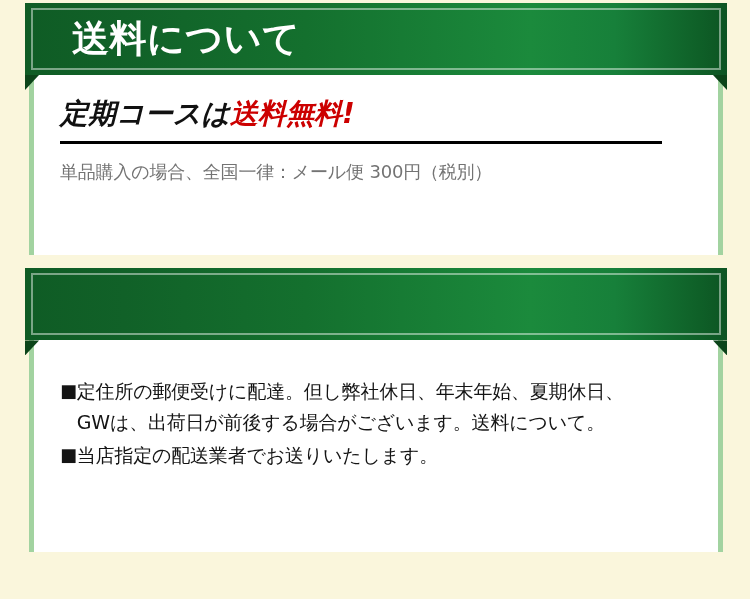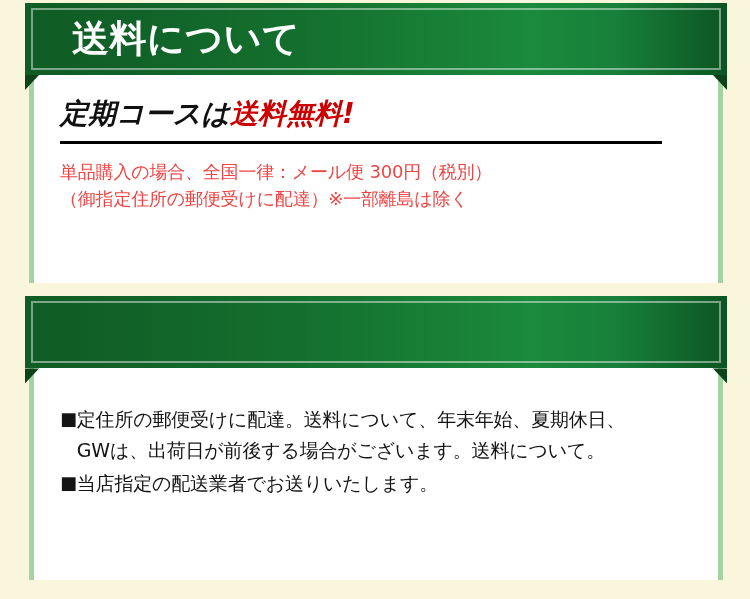--- a/index.html
+++ b/index.html
@@ -108,21 +108,21 @@
   .lead .highlight { color: #cc0000; }
 
   .rule {
     border: 0;
     border-top: 3px solid #000000;
     margin: 0 30px 14px 0;
   }
 
   .note-line {
     font-size: 18px;
-    color: #ef4444;
+    color: #737373;
     line-height: 1.55;
     letter-spacing: -0.2px;
     white-space: nowrap;
     margin: 0;
   }
 
   .spacer-after-fee { height: 52px; }
 
   
   .bullets {
@@ -169,21 +169,20 @@
     <div class="panel">
       <div class="panel-inner">
 
         <p class="lead">
           <span>定期コースは</span><span class="highlight">送料無料!</span>
         </p>
 
         <hr class="rule">
 
         <p class="note-line">単品購入の場合、全国一律：メール便 300円（税別）</p>
-        <p class="note-line">（御指定住所の郵便受けに配達）※一部離島は除く</p>
 
         <div class="spacer-after-fee"></div>
       </div>
     </div>
   </div>
 
   <div class="gap-between-sections"></div>
 
   <div class="section">
 
@@ -194,21 +193,21 @@
     <div class="fold right"></div>
 
     <div class="panel" style="min-height:212px">
       <div class="panel-inner" style="padding-top:36px">
 
         <ul class="bullets">
 
           <li class="bullet-item">
             <span class="bullet-mark">■</span>
             <span class="bullet-body">
-              <span class="ln">定住所の郵便受けに配達。送料について、年末年始、夏期休日、</span>
+              <span class="ln">定住所の郵便受けに配達。但し弊社休日、年末年始、夏期休日、</span>
               <span class="ln">GWは、出荷日が前後する場合がございます。送料について。</span>
             </span>
           </li>
 
           <li class="bullet-item">
             <span class="bullet-mark">■</span>
             <span class="bullet-body">
               <span class="ln">当店指定の配送業者でお送りいたします。</span>
             </span>
           </li>

